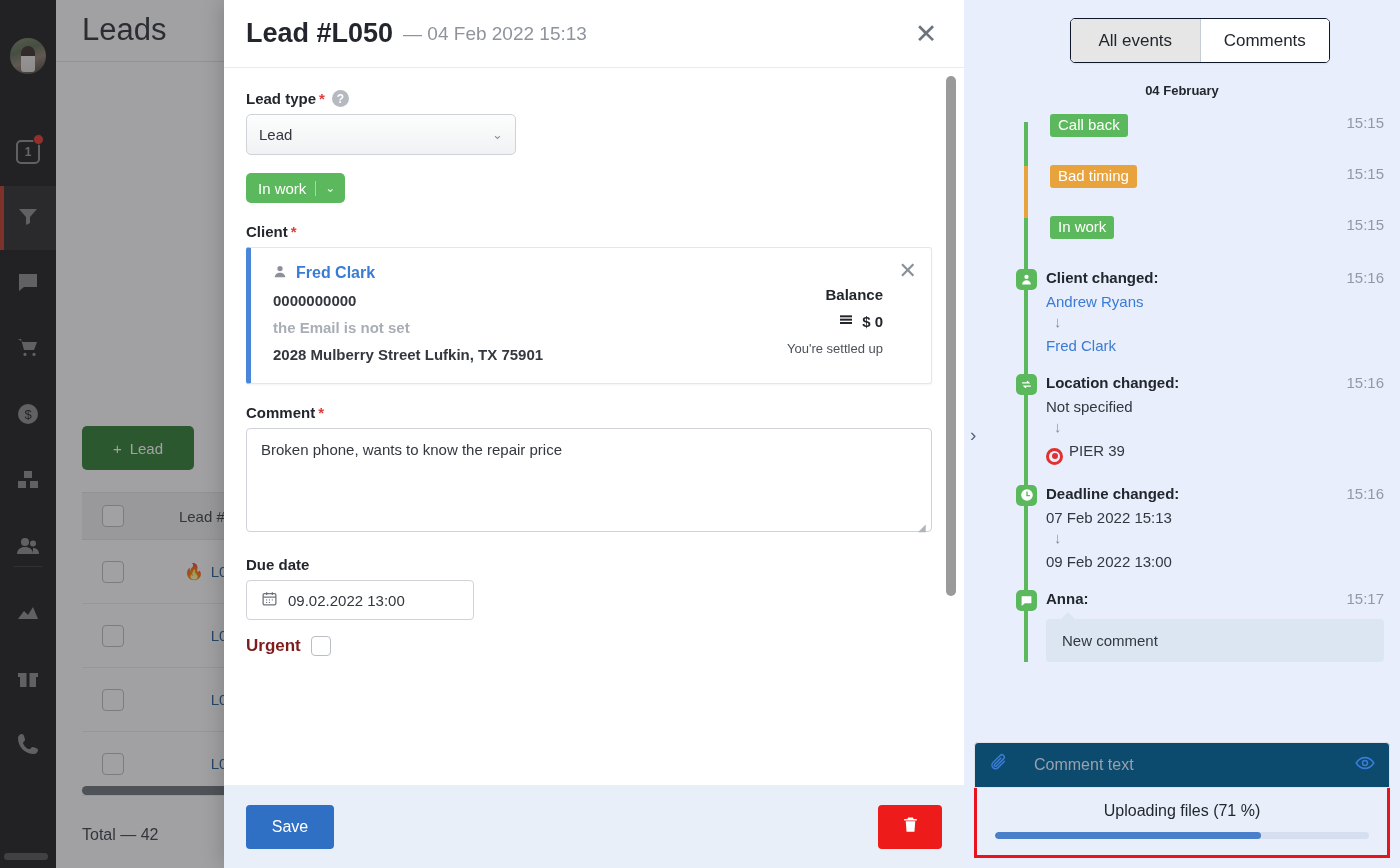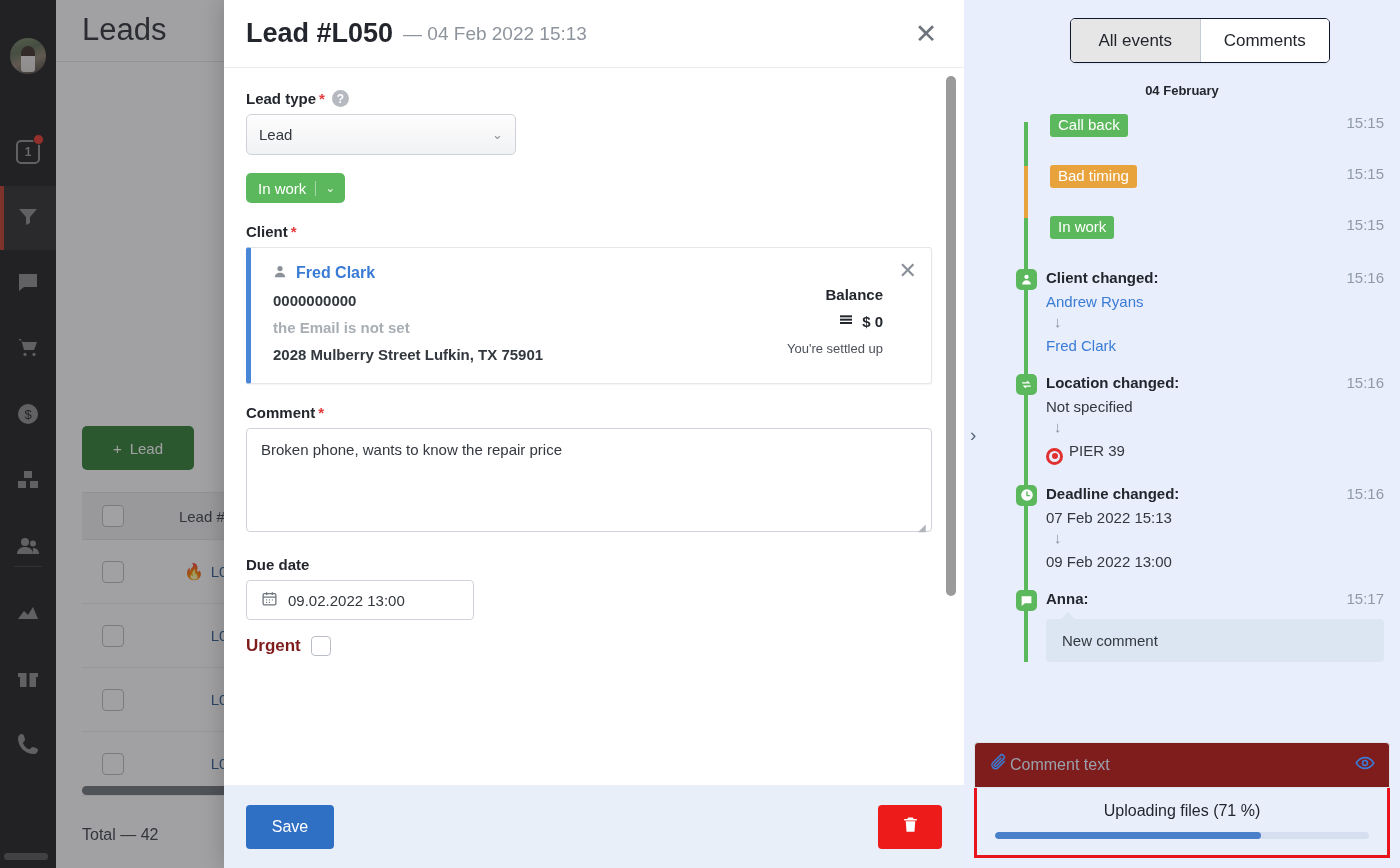--- a/index.html
+++ b/index.html
@@ -307,22 +307,22 @@
     padding: 13px 16px; font-size: 15px; color: #33383f; position: relative;
   }
   .bubble::before {
     content:""; position: absolute; left: 14px; top: -7px;
     border-left: 8px solid transparent; border-right: 8px solid transparent;
     border-bottom: 8px solid #dce6f3;
   }
 
   .r-bottom { flex: none; padding: 0 10px 10px 10px; }
   .cmt-input {
-    background: #7f1d1d; border: 1px solid #dfe4ec; border-radius: 4px 4px 0 0;
-    height: 46px; display: flex; align-items: center; padding: 0 14px; gap: 2px;
+    background: #0c4a6e; border: 1px solid #dfe4ec; border-radius: 4px 4px 0 0;
+    height: 46px; display: flex; align-items: center; padding: 0 14px; gap: 26px;
   }
   .cmt-ph { flex: 1; font-size: 16px; color: #9aa1ad; }
   .clip { color: #3a7bd5; font-size: 18px; }
   .eye { color: #3a7bd5; font-size: 18px; }
   .upload-box {
     border: 3px solid #e8131b; border-top: none;
     background: #e9eefb; padding: 14px 18px 16px 18px;
   }
   .upload-txt { text-align: center; font-size: 16px; color: #23272d; }
   .prog-track {

